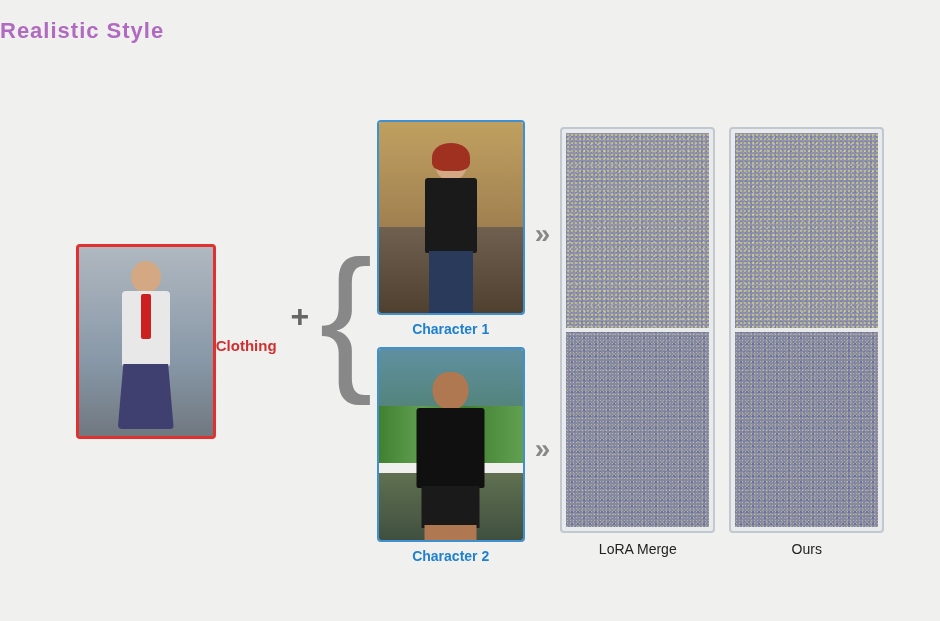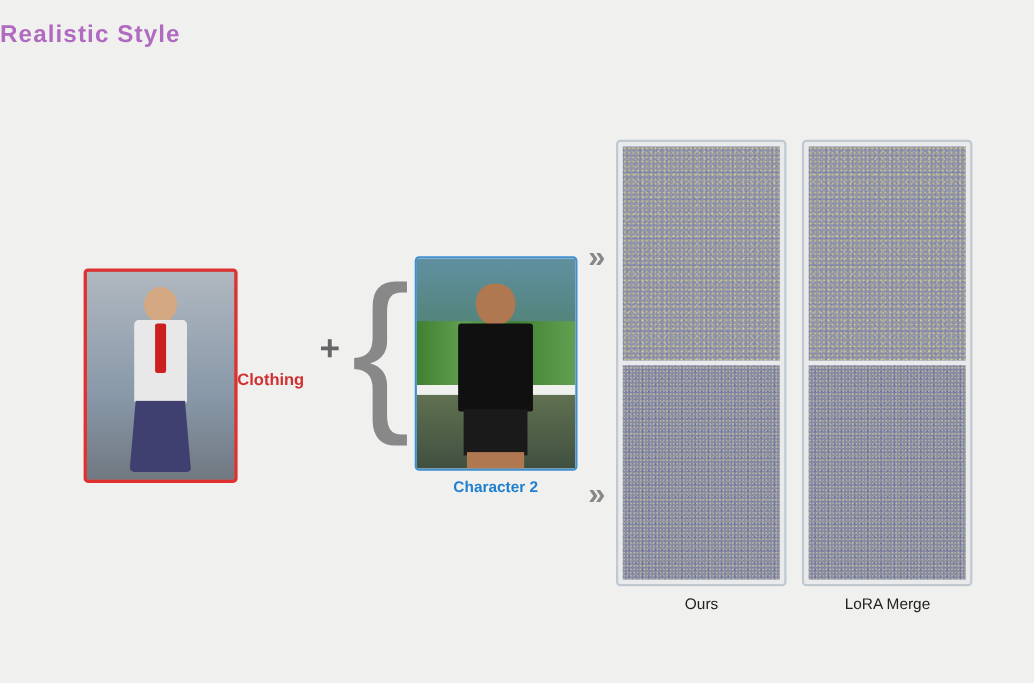--- a/index.html
+++ b/index.html
@@ -450,20 +450,35 @@
       </div>
       <div class="clothing-label">Clothing</div>
     </div>
 
     <div class="plus-sign">+</div>
 
     <div class="bracket">{</div>
 
     <div class="characters-column">
 
+      <div class="character-panel">
+        <div class="character-img-wrapper">
+          <div style="width:100%;height:100%;position:relative;">
+            <div class="char1-sky"></div>
+            <div class="char1-ground"></div>
+            <div class="char1-person">
+              <div class="char1-hair"></div>
+              <div class="char1-head"></div>
+              <div class="char1-jacket"></div>
+              <div class="char1-pants"></div>
+            </div>
+          </div>
+        </div>
+        <div class="character-label">Character 1</div>
+      </div>
 
       <div class="character-panel">
         <div class="character-img-wrapper">
           <div style="width:100%;height:100%;position:relative;">
             <div class="char2-sky"></div>
             <div class="char2-trees"></div>
             <div class="char2-ground"></div>
             <div class="char2-person">
               <div class="char2-head"></div>
               <div class="char2-body"></div>
@@ -485,31 +500,31 @@
 
       <div class="result-column">
         <div class="result-outer-box">
           <div class="result-panel">
             <div class="noise-canvas"></div>
           </div>
           <div class="result-panel">
             <div class="noise-canvas-2"></div>
           </div>
         </div>
-        <div class="result-label">Ours</div>
+        <div class="result-label">LoRA Merge</div>
       </div>
 
       <div class="result-column">
         <div class="result-outer-box">
           <div class="result-panel">
             <div class="noise-canvas"></div>
           </div>
           <div class="result-panel">
             <div class="noise-canvas-2"></div>
           </div>
         </div>
-        <div class="result-label">LoRA Merge</div>
+        <div class="result-label">Ours</div>
       </div>
 
     </div>
 
   </div>
 </div>
 
 </body></html>

